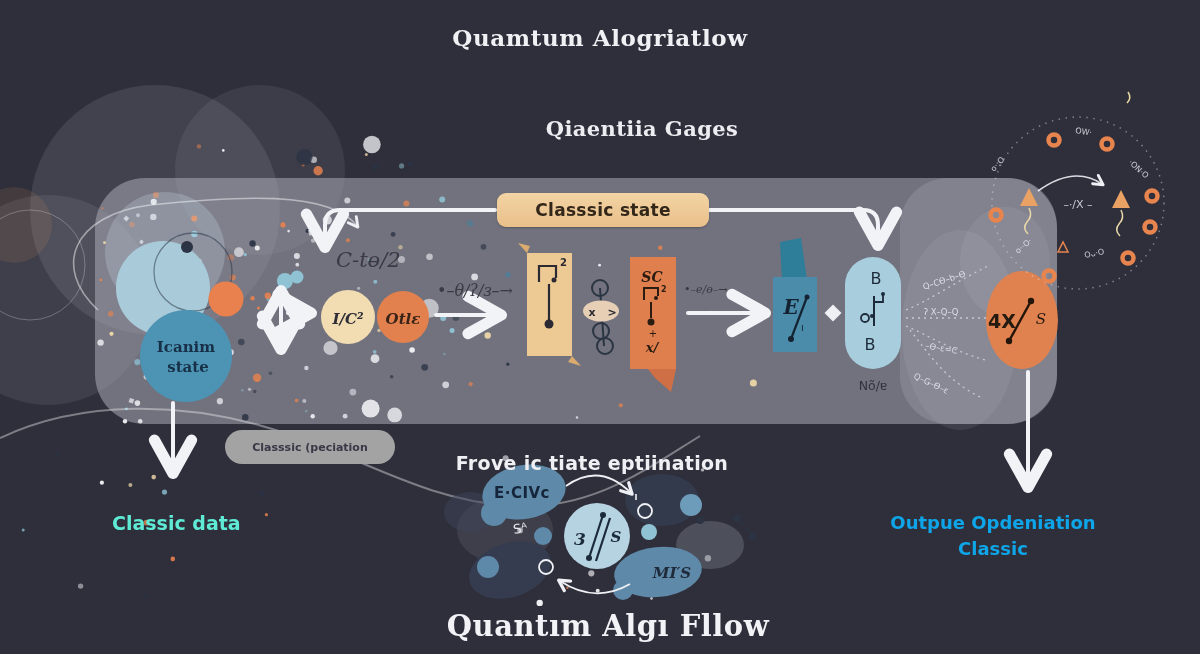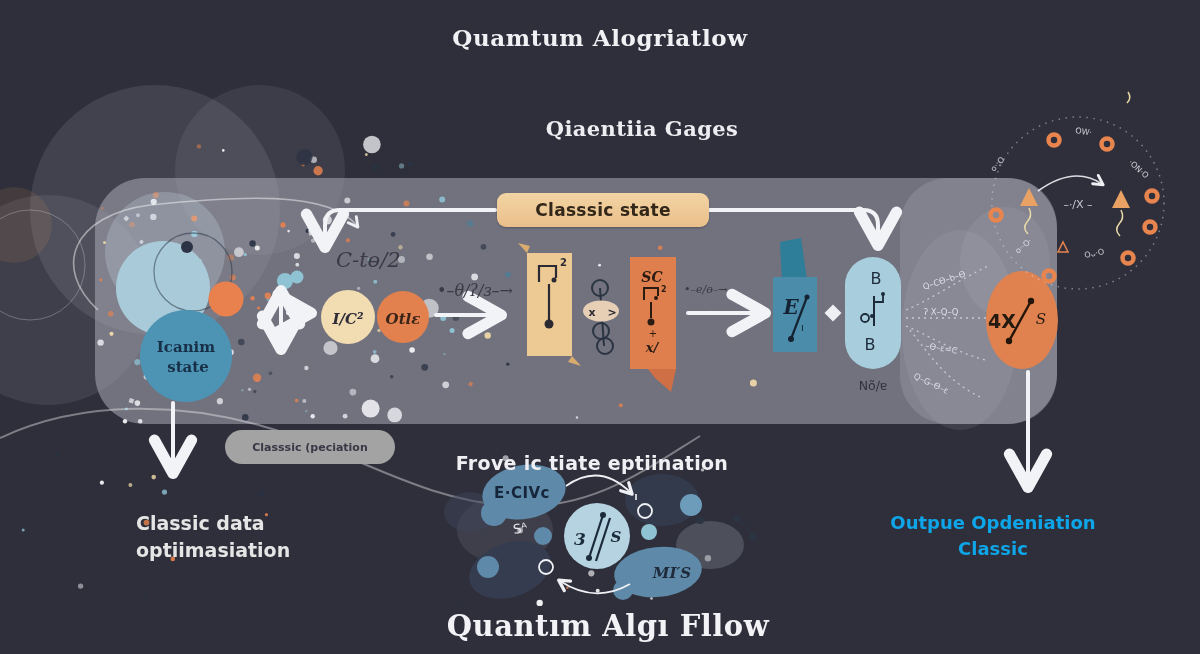--- a/index.html
+++ b/index.html
@@ -15,21 +15,21 @@
          font-family:"DejaVu Serif",serif;font-weight:bold;font-size:21px;letter-spacing:.4px;padding-left:42px;}
   .state-box{left:497px;top:193px;width:212px;height:34px;border-radius:9px;
          background:linear-gradient(#f3d4a4,#e9bf8a);display:flex;align-items:center;justify-content:center;
          color:#33271a;font-weight:bold;font-size:17px;letter-spacing:.3px;box-shadow:0 1px 2px rgba(0,0,0,.25);}
   .peciation-box{left:225px;top:390px;width:170px;height:34px;border-radius:17px;background:#a3a3a3;
          display:flex;align-items:center;justify-content:center;color:#3a3846;font-weight:bold;font-size:11px;margin-top:40px;}
   .formula{color:#3a3944;font-family:"DejaVu Serif",serif;font-style:italic;}
   .f-top{left:336px;top:248px;font-size:21px;font-style:italic;}
   .f-mid{left:437px;top:281px;font-size:16px;}
   .f-right{left:684px;top:283px;font-size:11px;}
-  .caption-left{left:136px;top:510px;color:#e5e5e5;font-weight:bold;font-size:19px;line-height:27px;}
+  .caption-left{left:112px;top:510px;color:#5eead4;font-weight:bold;font-size:19px;line-height:27px;}
   .caption-right{left:878px;top:510px;width:230px;text-align:center;color:#0ea5e9;font-weight:bold;
          font-size:18px;line-height:26px;}
   .flow-heading{left:392px;top:452px;width:400px;text-align:center;color:#f0f0f4;font-weight:bold;
          font-size:19px;letter-spacing:.3px;}
   .bottom-title{left:408px;top:609px;width:400px;text-align:center;color:#f3f2f6;
          font-family:"DejaVu Serif",serif;font-weight:bold;font-size:29px;letter-spacing:.5px;}
 </style>
 </head>
 <body>
 
@@ -416,21 +416,20 @@
 
 <div class="abs title">Quamtum Alogriatlow</div>
 <div class="abs subtitle">Qiaentiia Gages</div>
 <div class="abs state-box">Classsic state</div>
 <div class="abs peciation-box">Classsic (peciation</div>
 <div class="abs formula f-top">C-tɵ/2</div>
 <div class="abs formula f-mid">•–θ/ʔ/ɜ–→</div>
 <div class="abs formula f-right">•–e/ɵ–→</div>
 <div class="abs caption-left">
   <div>Classic data</div>
-  <div>optiimasiation</div>
 </div>
 <div class="abs caption-right">
   <div>Outpue Opdeniation</div>
   <div>Classic</div>
 </div>
 <div class="abs flow-heading">Frove ic tiate eptiination</div>
 <div class="abs bottom-title">Quantım Algı Fllow</div>
 
 </div>
 

